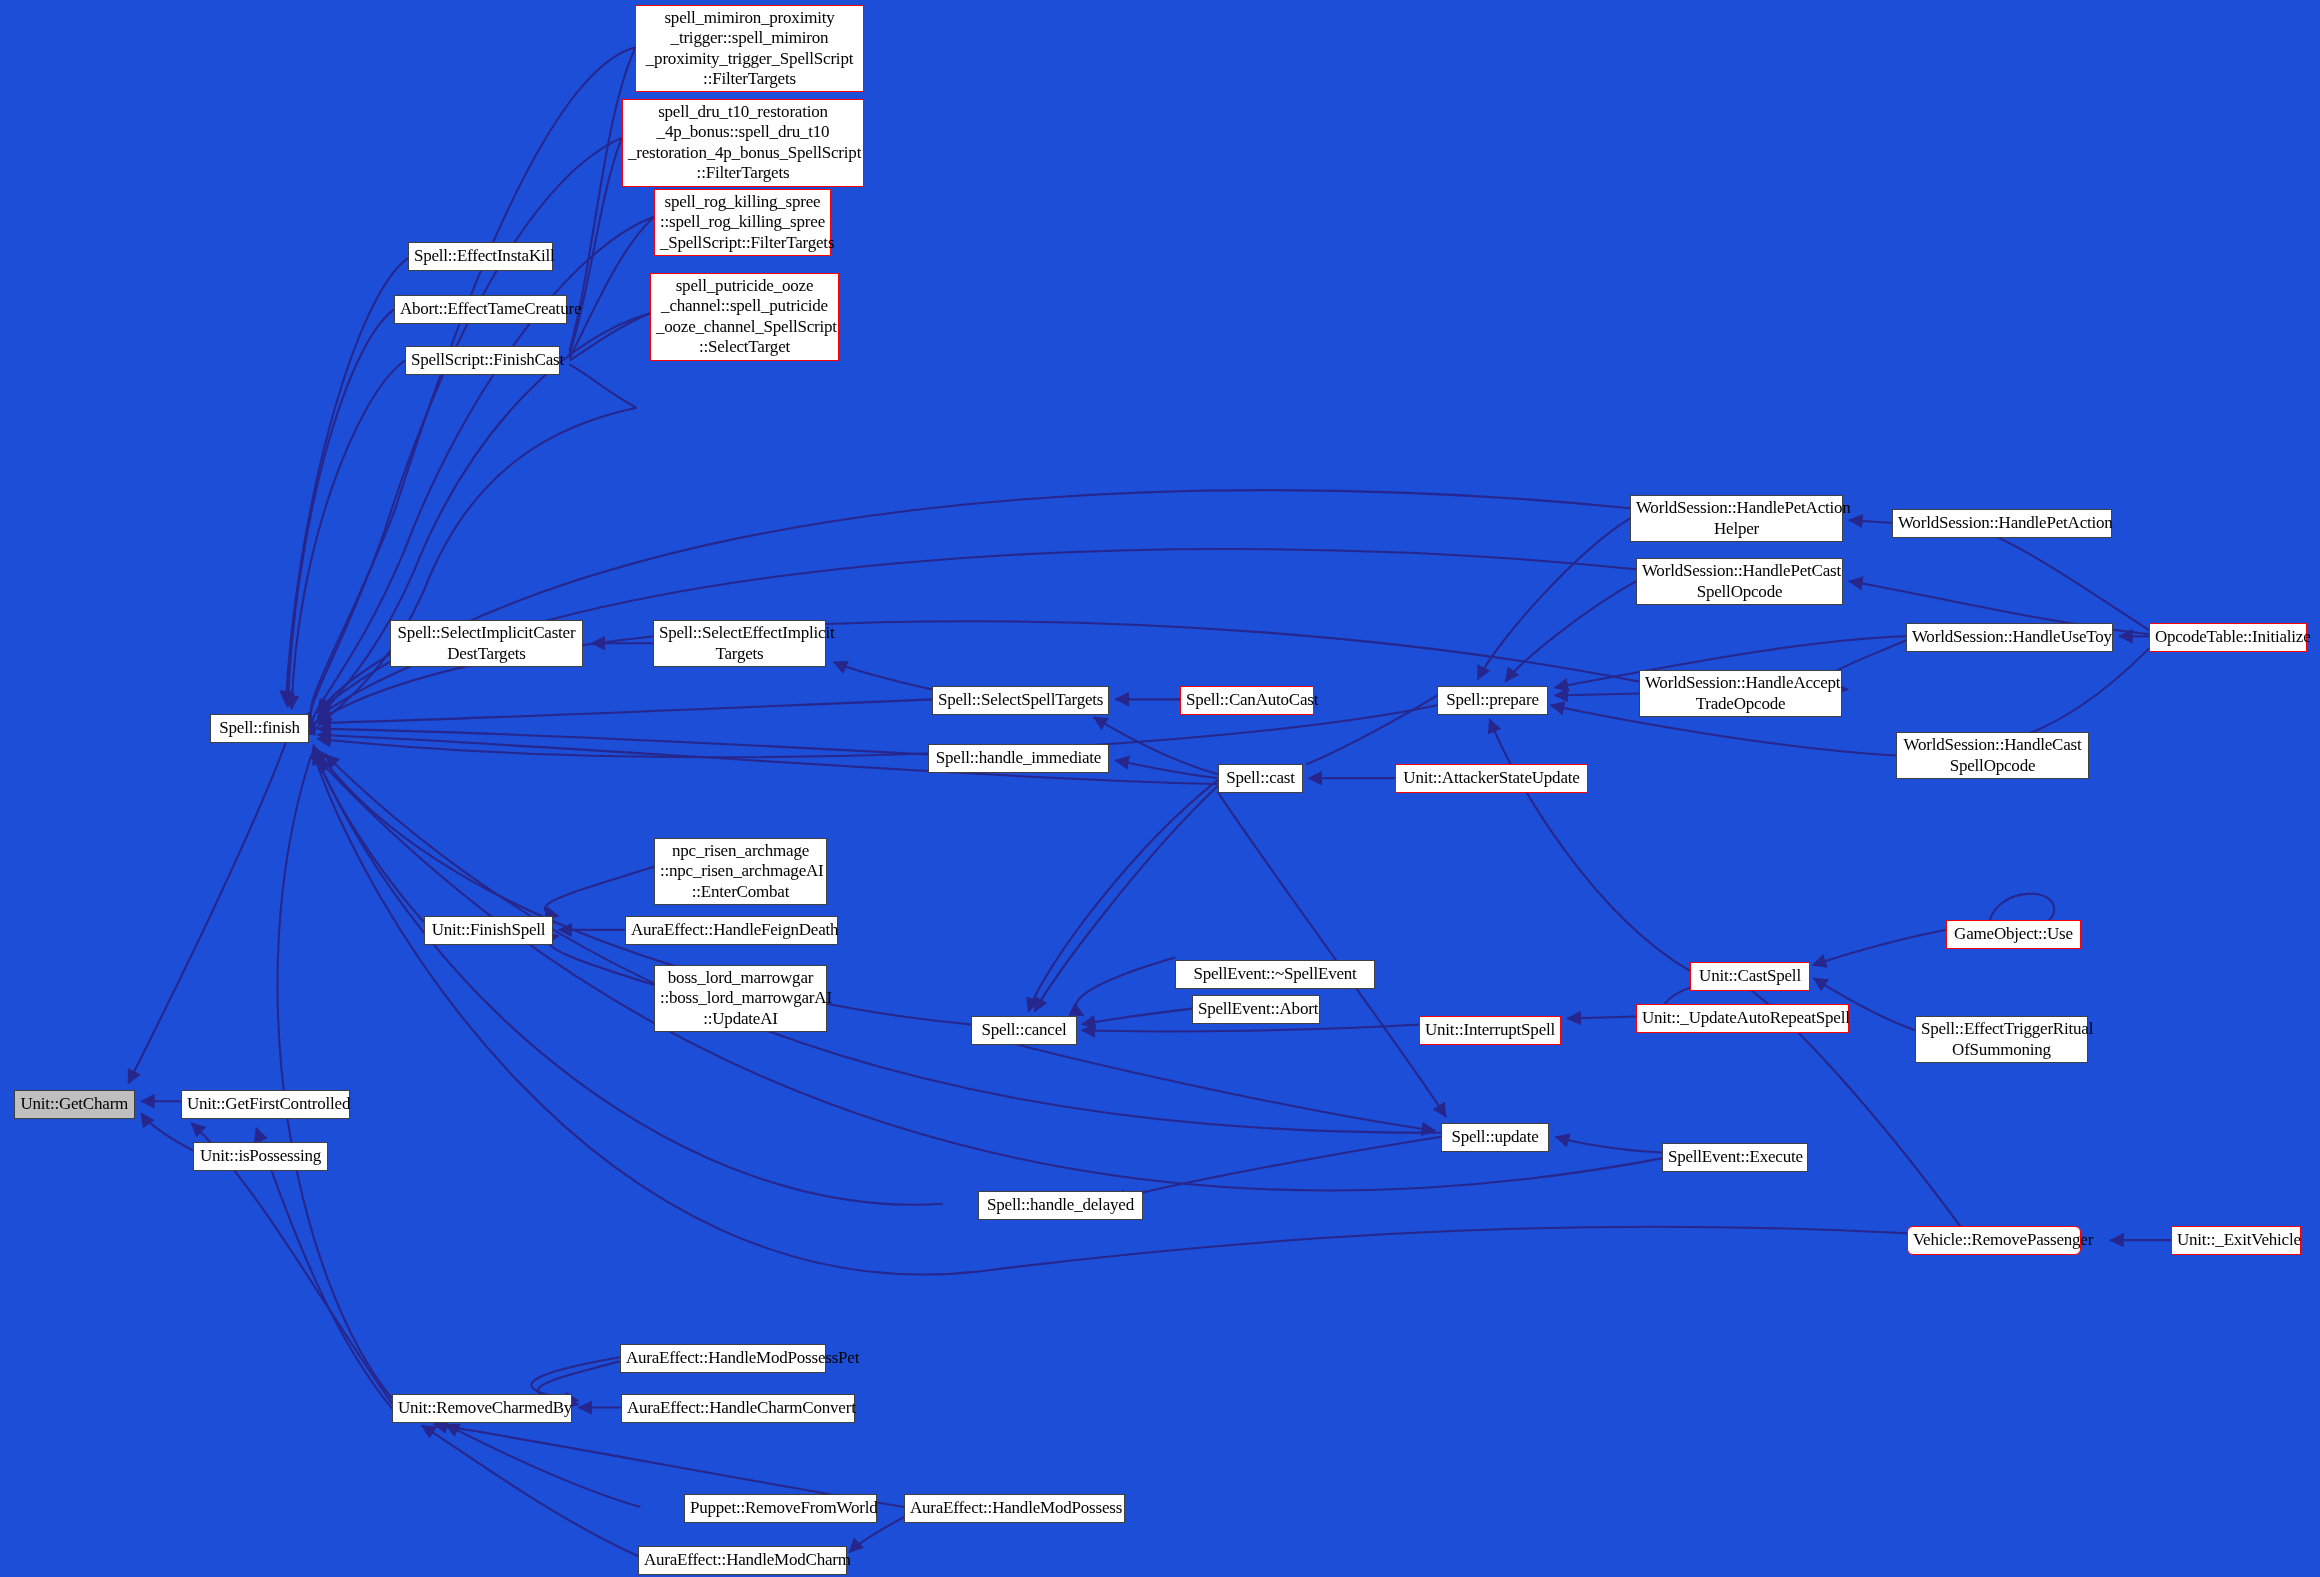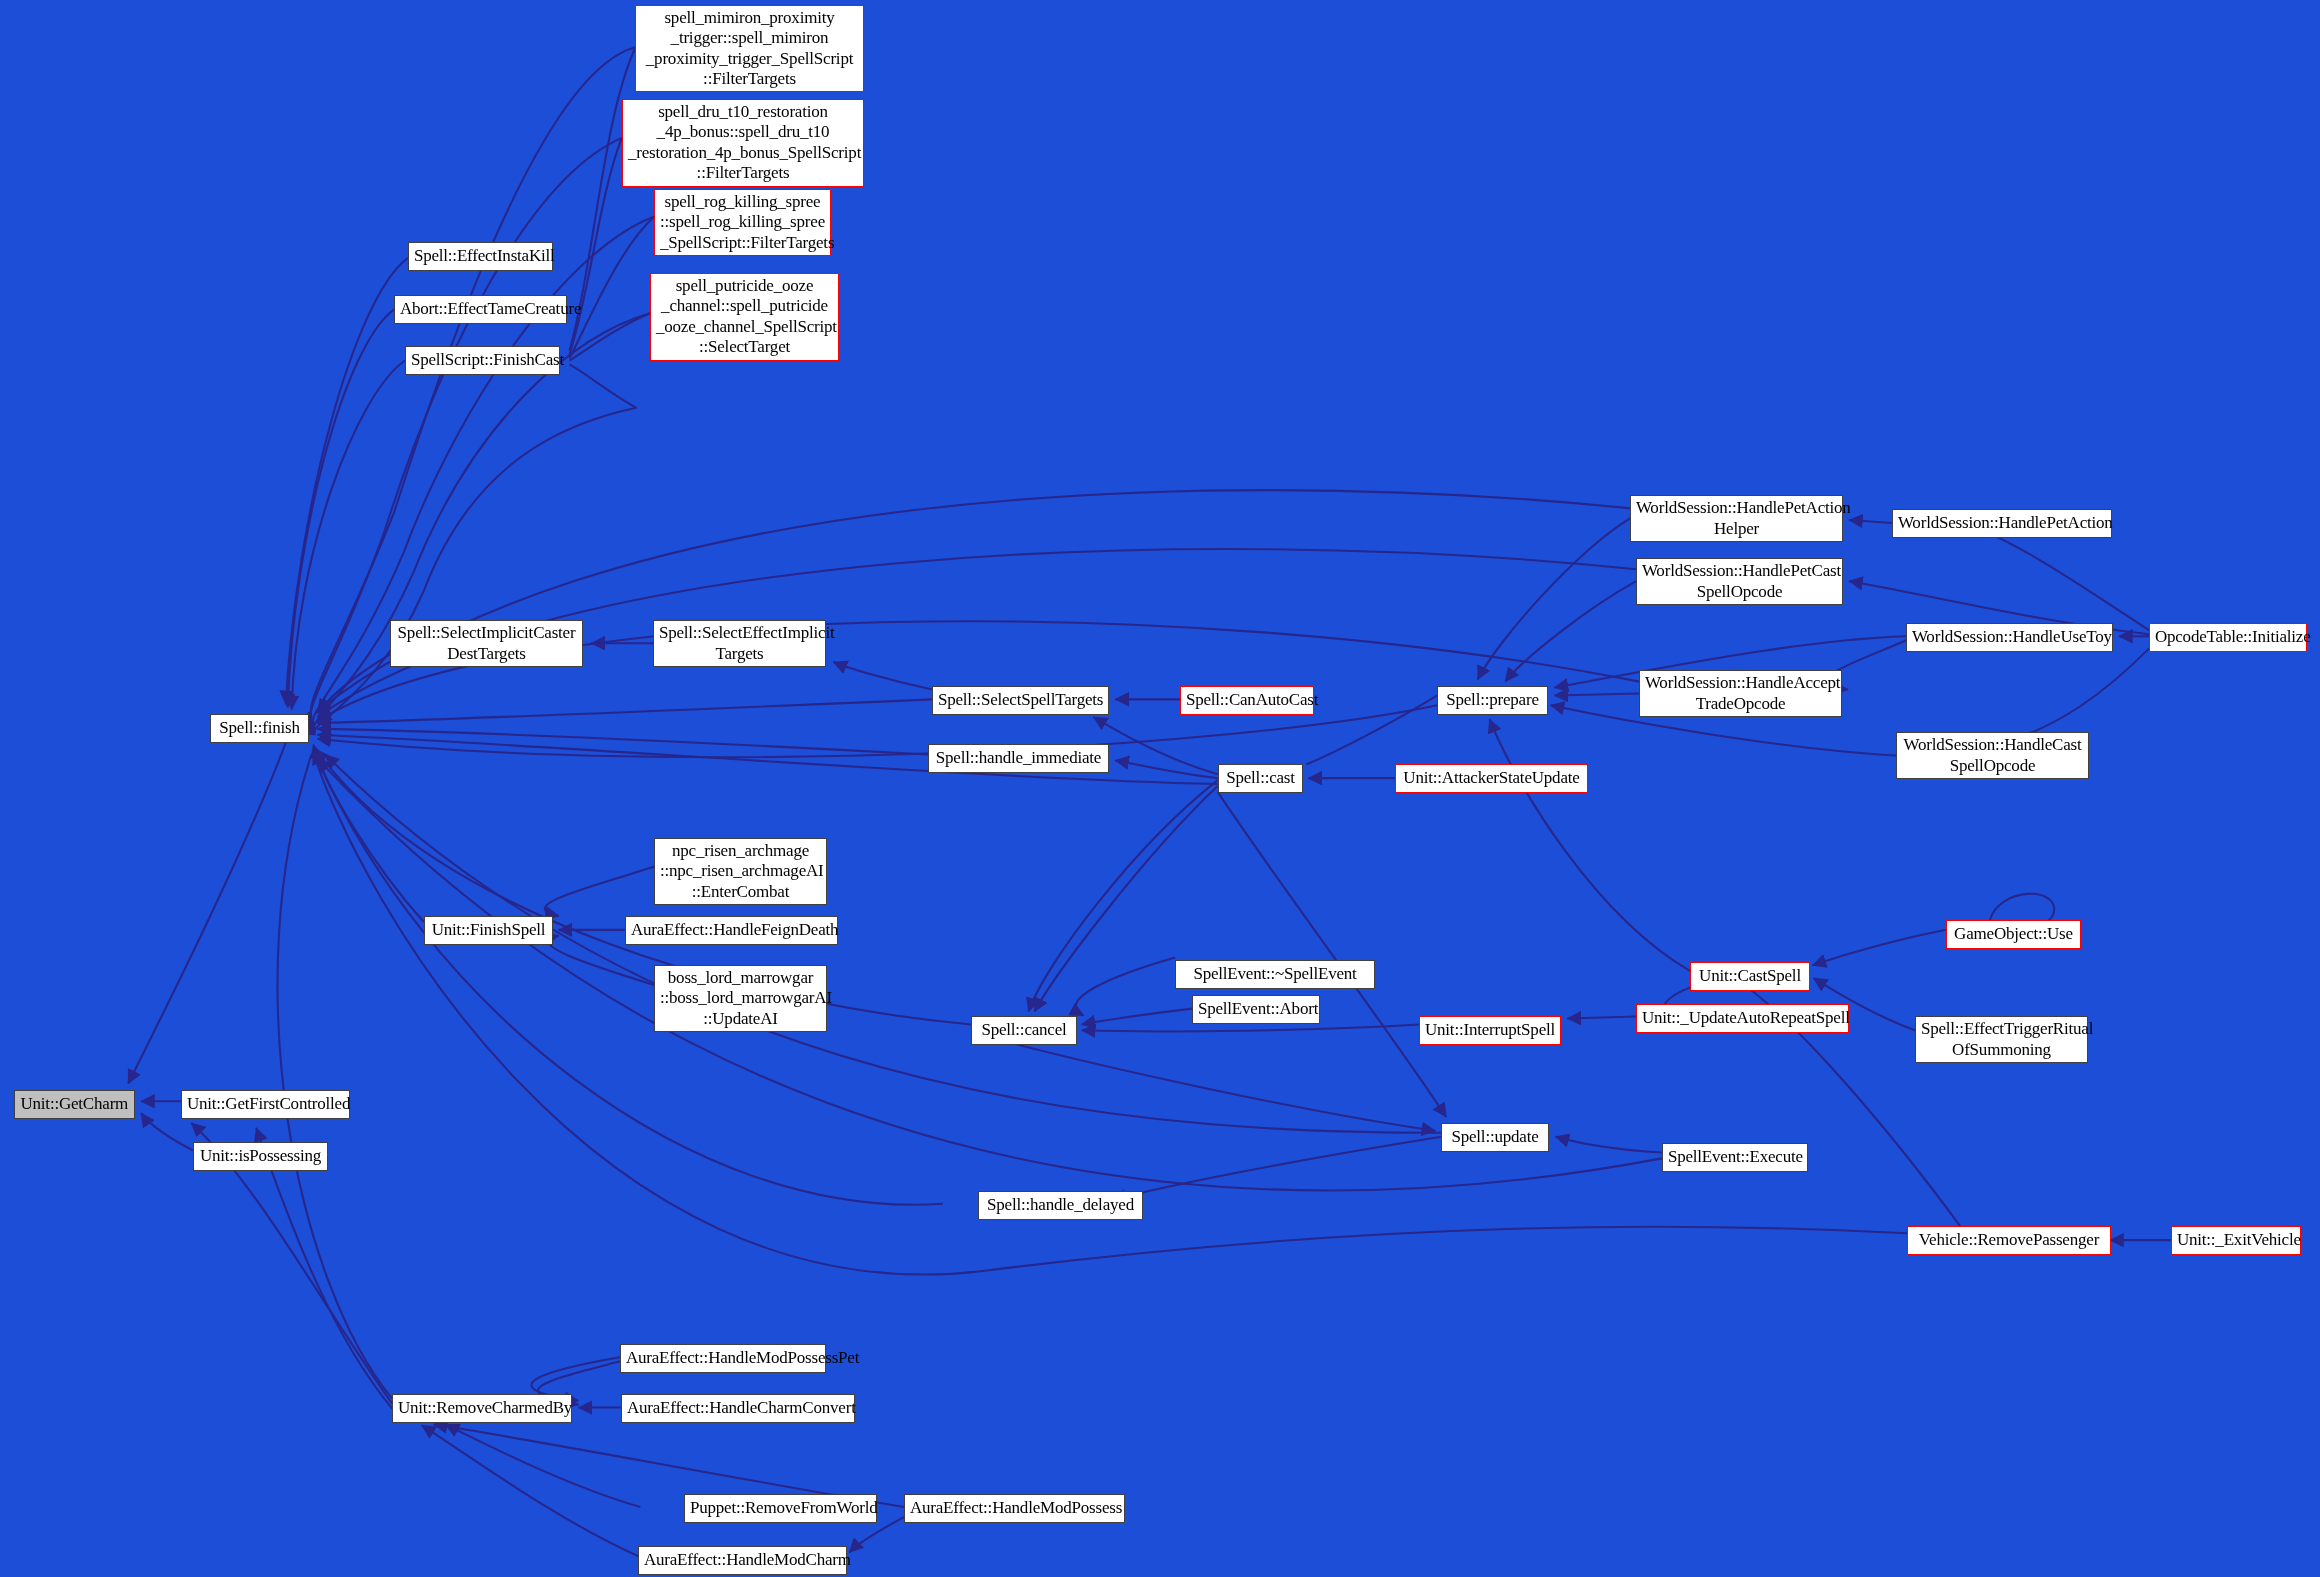--- a/index.html
+++ b/index.html
@@ -209,21 +209,21 @@
     <div class="node" style="left: 971px; top: 1016px; width: 106px; min-height: 28.6px;"><span>Spell::cancel</span></div>
     <div class="node red" style="left: 1419px; top: 1016px; width: 142px; min-height: 28.6px;"><span>Unit::InterruptSpell</span></div>
     <div class="node red" style="left: 1636px; top: 1004px; width: 213px; min-height: 28.6px;"><span>Unit::_UpdateAutoRepeatSpell</span></div>
     <div class="node red" style="left: 1690px; top: 962px; width: 120px; min-height: 28.6px;"><span>Unit::CastSpell</span></div>
     <div class="node red" style="left: 1946px; top: 920px; width: 135px; min-height: 28.6px;"><span>GameObject::Use</span></div>
     <div class="node" style="left: 1915px; top: 1016px; width: 173px; min-height: 47px;"><span>Spell::EffectTriggerRitual
 OfSummoning</span></div>
     <div class="node" style="left: 1441px; top: 1123px; width: 108px; min-height: 28.6px;"><span>Spell::update</span></div>
     <div class="node" style="left: 1662px; top: 1143px; width: 146px; min-height: 28.6px;"><span>SpellEvent::Execute</span></div>
     <div class="node" style="left: 943px; top: 1191px; width: 165px; min-height: 28.6px; margin-left: 35px;"><span>Spell::handle_delayed</span></div>
-    <div class="node red" style="left: 1907px; top: 1226px; width: 204px; min-height: 28.6px;"><span>Vehicle::RemovePassenger</span></div>
+    <div class="node red" style="left: 1907px; top: 1226px; width: 174px; min-height: 28.6px; border-radius: 6px;"><span>Vehicle::RemovePassenger</span></div>
     <div class="node red" style="left: 2171px; top: 1226px; width: 130px; min-height: 28.6px;"><span>Unit::_ExitVehicle</span></div>
     <div class="node focus" style="left: 13.8px; top: 1090px; width: 121px; min-height: 28.6px;"><span>Unit::GetCharm</span></div>
     <div class="node" style="left: 181px; top: 1090px; width: 169px; min-height: 28.6px;"><span>Unit::GetFirstControlled</span></div>
     <div class="node" style="left: 193px; top: 1142px; width: 135px; min-height: 28.6px;"><span>Unit::isPossessing</span></div>
     <div class="node" style="left: 620px; top: 1344px; width: 206px; min-height: 28.6px;"><span>AuraEffect::HandleModPossessPet</span></div>
     <div class="node" style="left: 392px; top: 1394px; width: 180px; min-height: 28.6px;"><span>Unit::RemoveCharmedBy</span></div>
     <div class="node" style="left: 621px; top: 1394px; width: 234px; min-height: 28.6px;"><span>AuraEffect::HandleCharmConvert</span></div>
     <div class="node" style="left: 640px; top: 1494px; width: 193px; min-height: 28.6px; margin-left: 44px;"><span>Puppet::RemoveFromWorld</span></div>
     <div class="node" style="left: 904px; top: 1494px; width: 221px; min-height: 28.6px;"><span>AuraEffect::HandleModPossess</span></div>
     <div class="node" style="left: 638px; top: 1546px; width: 209px; min-height: 28.6px;"><span>AuraEffect::HandleModCharm</span></div>

